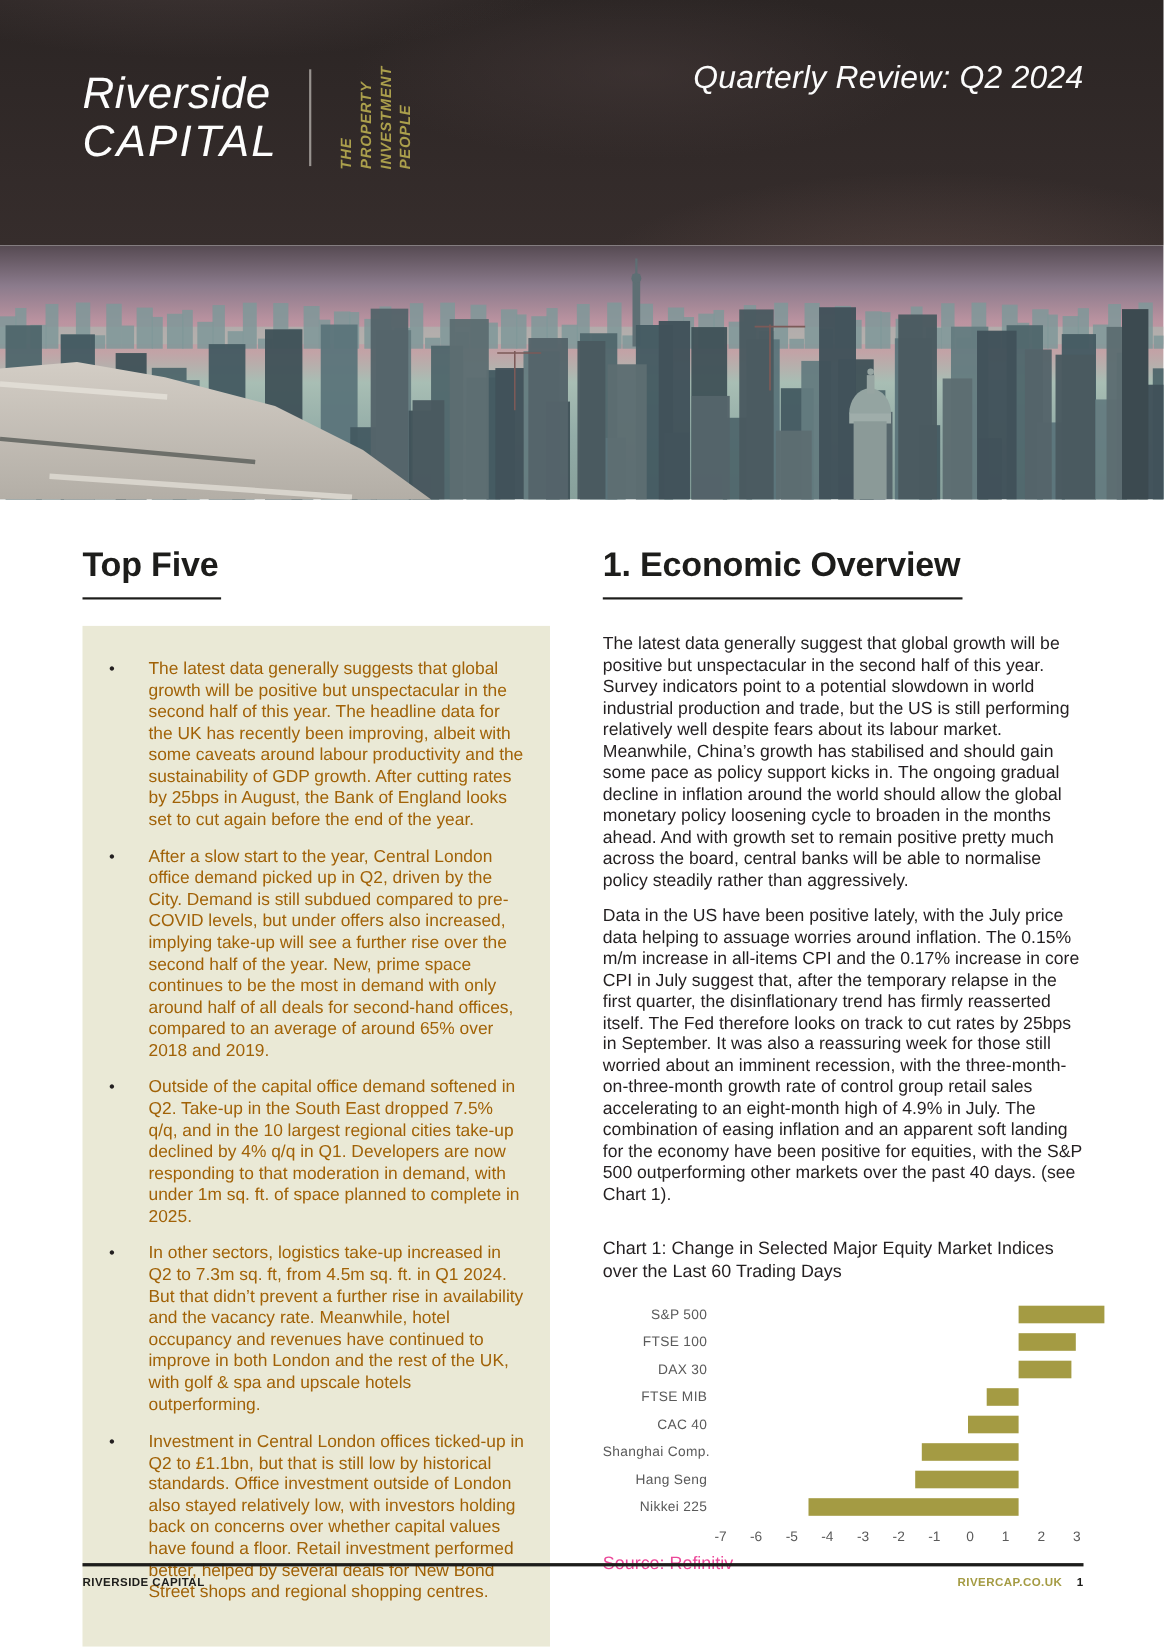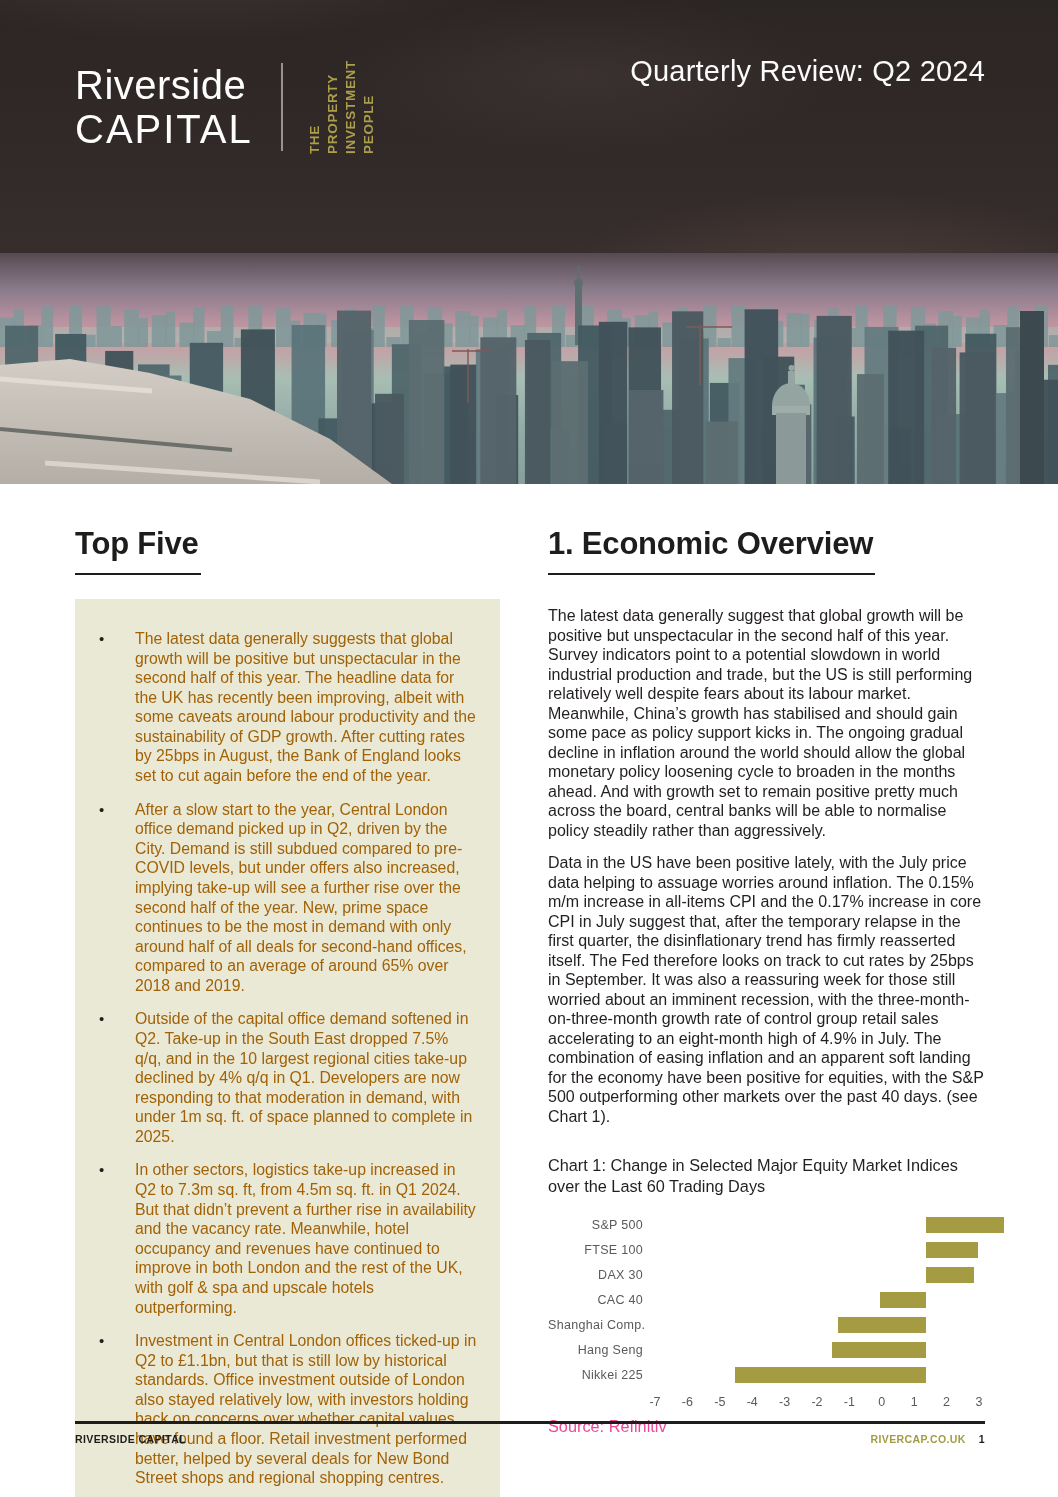--- a/index.html
+++ b/index.html
@@ -2,26 +2,27 @@
 <html><head>
 <meta charset="utf-8">
 <style>
   html,body{margin:0;padding:0;background:#ffffff;}
   .page{
     position:relative;width:1058px;height:1497px;overflow:hidden;
     font-family:"Liberation Sans",sans-serif;color:#231f20;background:#ffffff;
   }
   
   .hdr{
-    position:relative;height:253px;
+    position:relative;height:223px;
     background:
       radial-gradient(520px 180px at 80% 120%, rgba(125,98,92,.38), transparent 62%),
       radial-gradient(620px 200px at 18% -30%, rgba(96,80,80,.55), transparent 60%),
       radial-gradient(400px 120px at 55% 30%, rgba(70,58,58,.5), transparent 65%),
       linear-gradient(#2b2524,#362d2c);
+    font-style: italic;
   }
   .logo{position:absolute;left:75px;top:60px;display:flex;align-items:center;}
   .logo-name{color:#fdfdfd;font-size:40px;line-height:1.1;font-weight:300;letter-spacing:.5px;}
   .logo-name .caps{letter-spacing:2px;}
   .logo-divider{width:2px;height:88px;background:#98938f;margin:0 24px 0 28px;}
   .tagline{display:flex;align-items:flex-end;gap:3px;height:94px;}
   .vword{
     writing-mode:vertical-rl;transform:rotate(180deg);
     font-size:13.5px;font-weight:700;letter-spacing:.7px;color:#ab9f4c;line-height:1.12;
   }
@@ -325,20 +326,26 @@
               <div class="cbar" style="width: 16%; left: 70%; background: rgb(164, 155, 67);"></div>
             </div>
           </div>
           <div class="crow">
             <span class="clabel">DAX 30</span>
             <div class="cplot">
               <div class="cbar" style="width: 15%; left: 70%; background: rgb(164, 155, 67);"></div>
             </div>
           </div>
           <div class="crow">
+            <span class="clabel">FTSE MIB</span>
+            <div class="cplot">
+              <div class="cbar" style="width: 9%; left: 61%; background: rgb(164, 155, 67);"></div>
+            </div>
+          </div>
+          <div class="crow">
             <span class="clabel">CAC 40</span>
             <div class="cplot">
               <div class="cbar" style="width: 14%; left: 56%; background: rgb(164, 155, 67);"></div>
             </div>
           </div>
           <div class="crow">
             <span class="clabel">Shanghai Comp.</span>
             <div class="cplot">
               <div class="cbar" style="width: 27%; left: 43%; background: rgb(164, 155, 67);"></div>
             </div>

